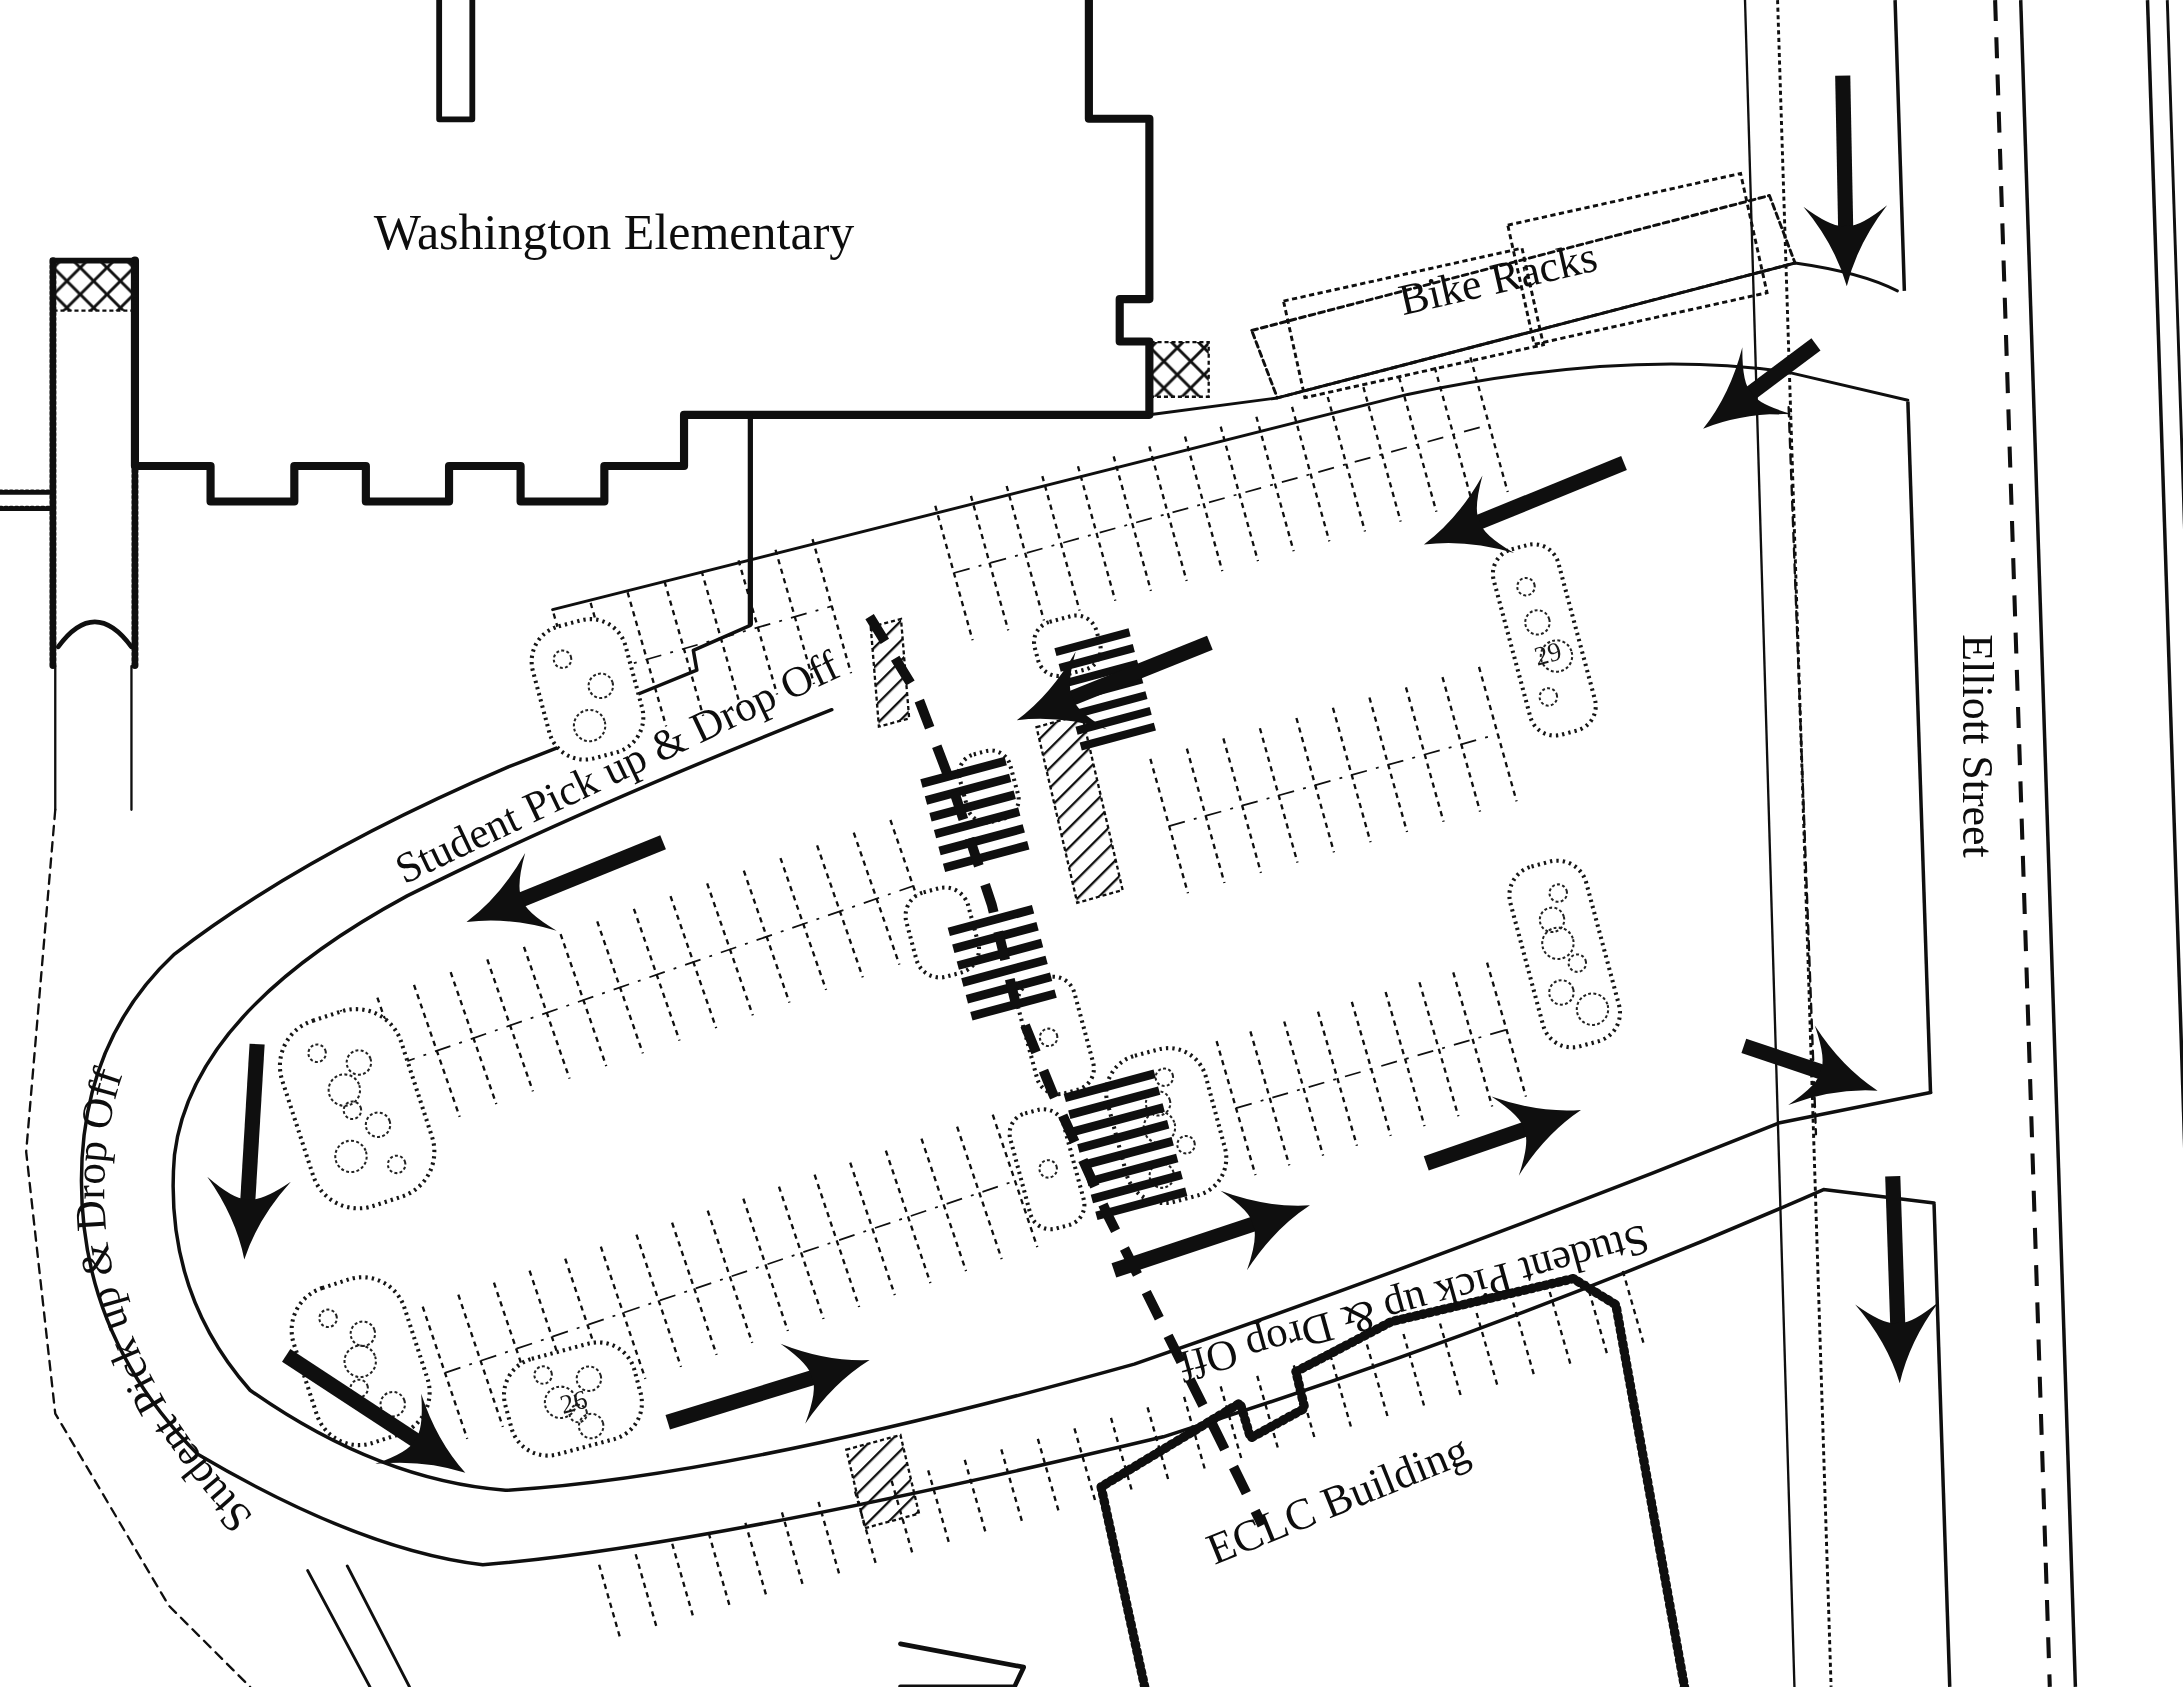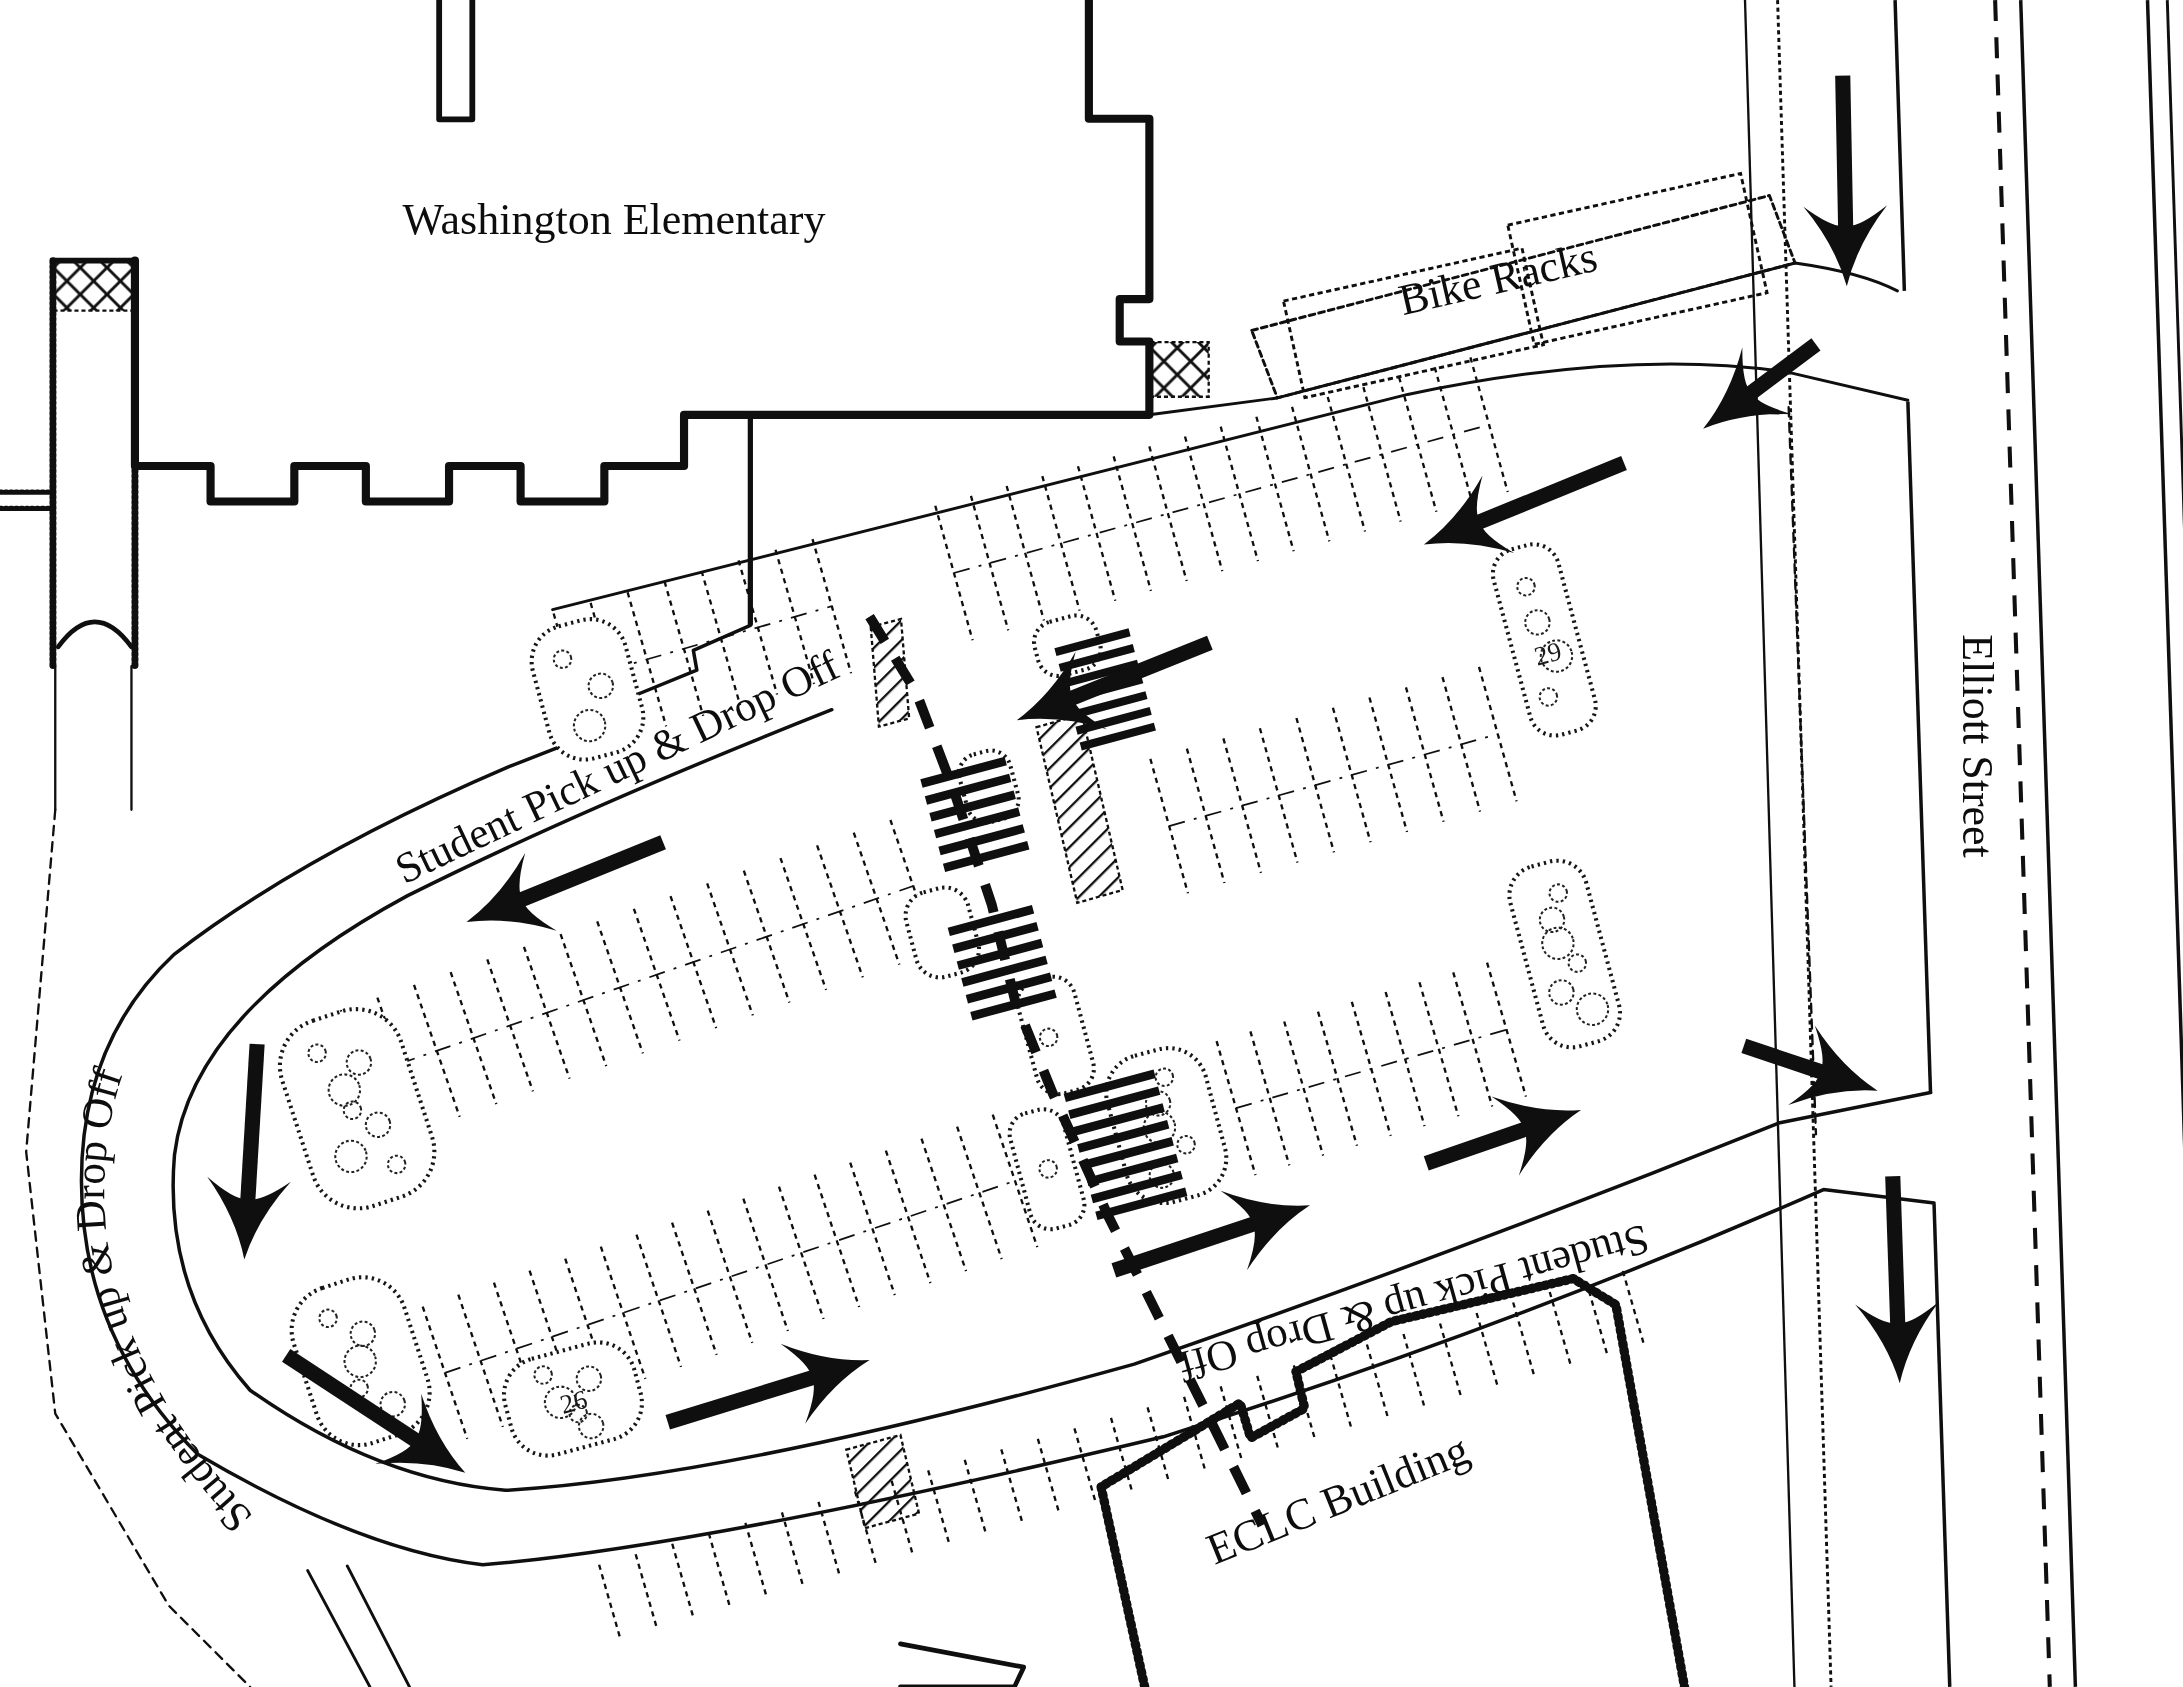--- a/index.html
+++ b/index.html
@@ -307,20 +307,20 @@
         <line x1="2998" y1="1798" x2="3136.966060766122" y2="1844.5234203434409" stroke="#0f0f0f" stroke-width="26"></line>
         <path d="M0 0 Q-72 -19 -138 -72 Q-99 -21 -104 0 Q-99 21 -138 72 Q-72 19 0 0 Z" fill="#0f0f0f" transform="translate(3228 1875) rotate(18.509649927287686)"></path>
         <line x1="3254" y1="2022" x2="3262.765881757409" y2="2282.0544921364585" stroke="#0f0f0f" stroke-width="26"></line>
         <path d="M0 0 Q-72 -19 -138 -72 Q-99 -21 -104 0 Q-99 21 -138 72 Q-72 19 0 0 Z" fill="#0f0f0f" transform="translate(3266 2378) rotate(88.06941255883301)"></path>
       </g>
     <text fill="#0d0d0d" font-family="Liberation Serif, DejaVu Serif, serif" font-size="74">
       <textPath href="#curveLabelPath" startOffset="1%">Student Pick up &amp; Drop Off</textPath>
     </text>
   </svg>
 
-  <div class="map-label" style="left: 614px; top: 220px; font-size: 44px; transform: translate(-50%, -50%) rotate(0deg); font-family: Liberation Serif, serif;">Washington Elementary</div>
+  <div class="map-label" style="left: 614px; top: 232px; font-size: 50px; transform: translate(-50%, -50%) rotate(0deg); font-family: Liberation Serif, serif;">Washington Elementary</div>
   <div class="map-label" style="left: 1498px; top: 279px; font-size: 44px; transform: translate(-50%, -50%) rotate(-13deg);">Bike Racks</div>
   <div class="map-label" style="left: 1977px; top: 746px; font-size: 44px; transform: translate(-50%, -50%) rotate(90deg);">Elliott Street</div>
   <div class="map-label" style="left: 617px; top: 767px; font-size: 43px; transform: translate(-50%, -50%) rotate(-25.5deg);">Student Pick up &amp; Drop Off</div>
   <div class="map-label" style="left: 1414px; top: 1303px; font-size: 43px; transform: translate(-50%, -50%) rotate(164.5deg);">Student Pick up &amp; Drop Off</div>
   <div class="map-label" style="left: 1338px; top: 1500px; font-size: 44px; transform: translate(-50%, -50%) rotate(-22deg);">ECLC Building</div>
 </div>
 
 
 </body></html>

